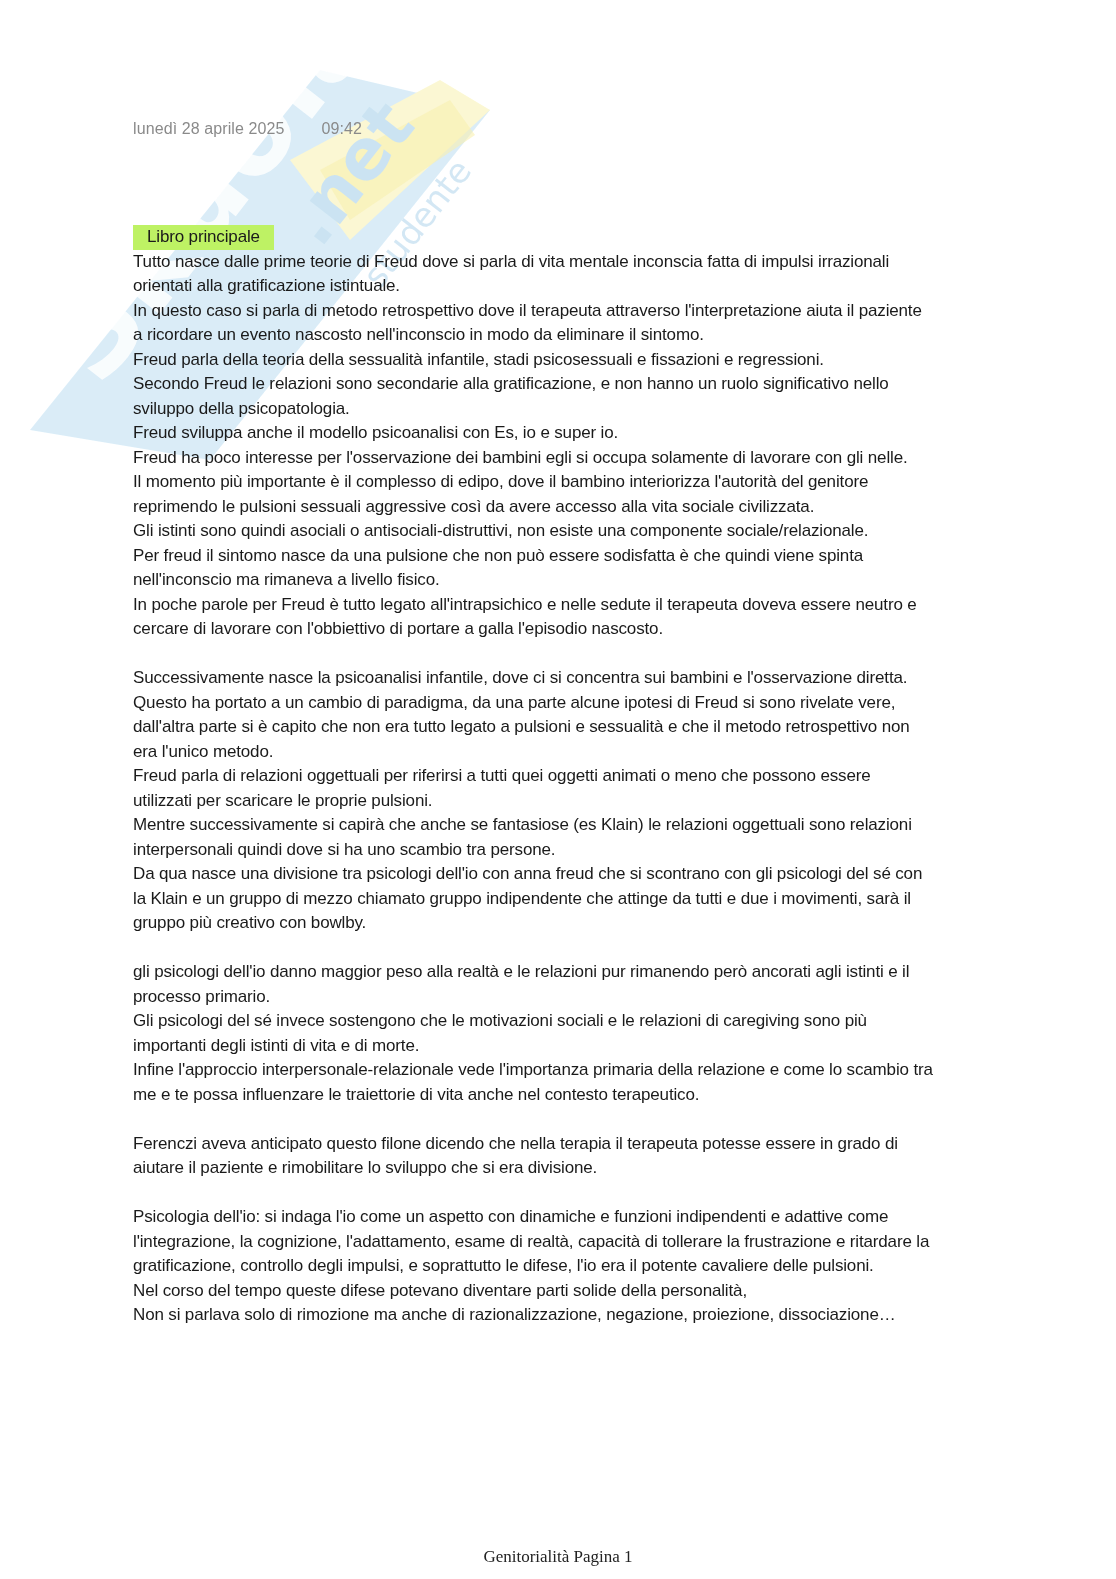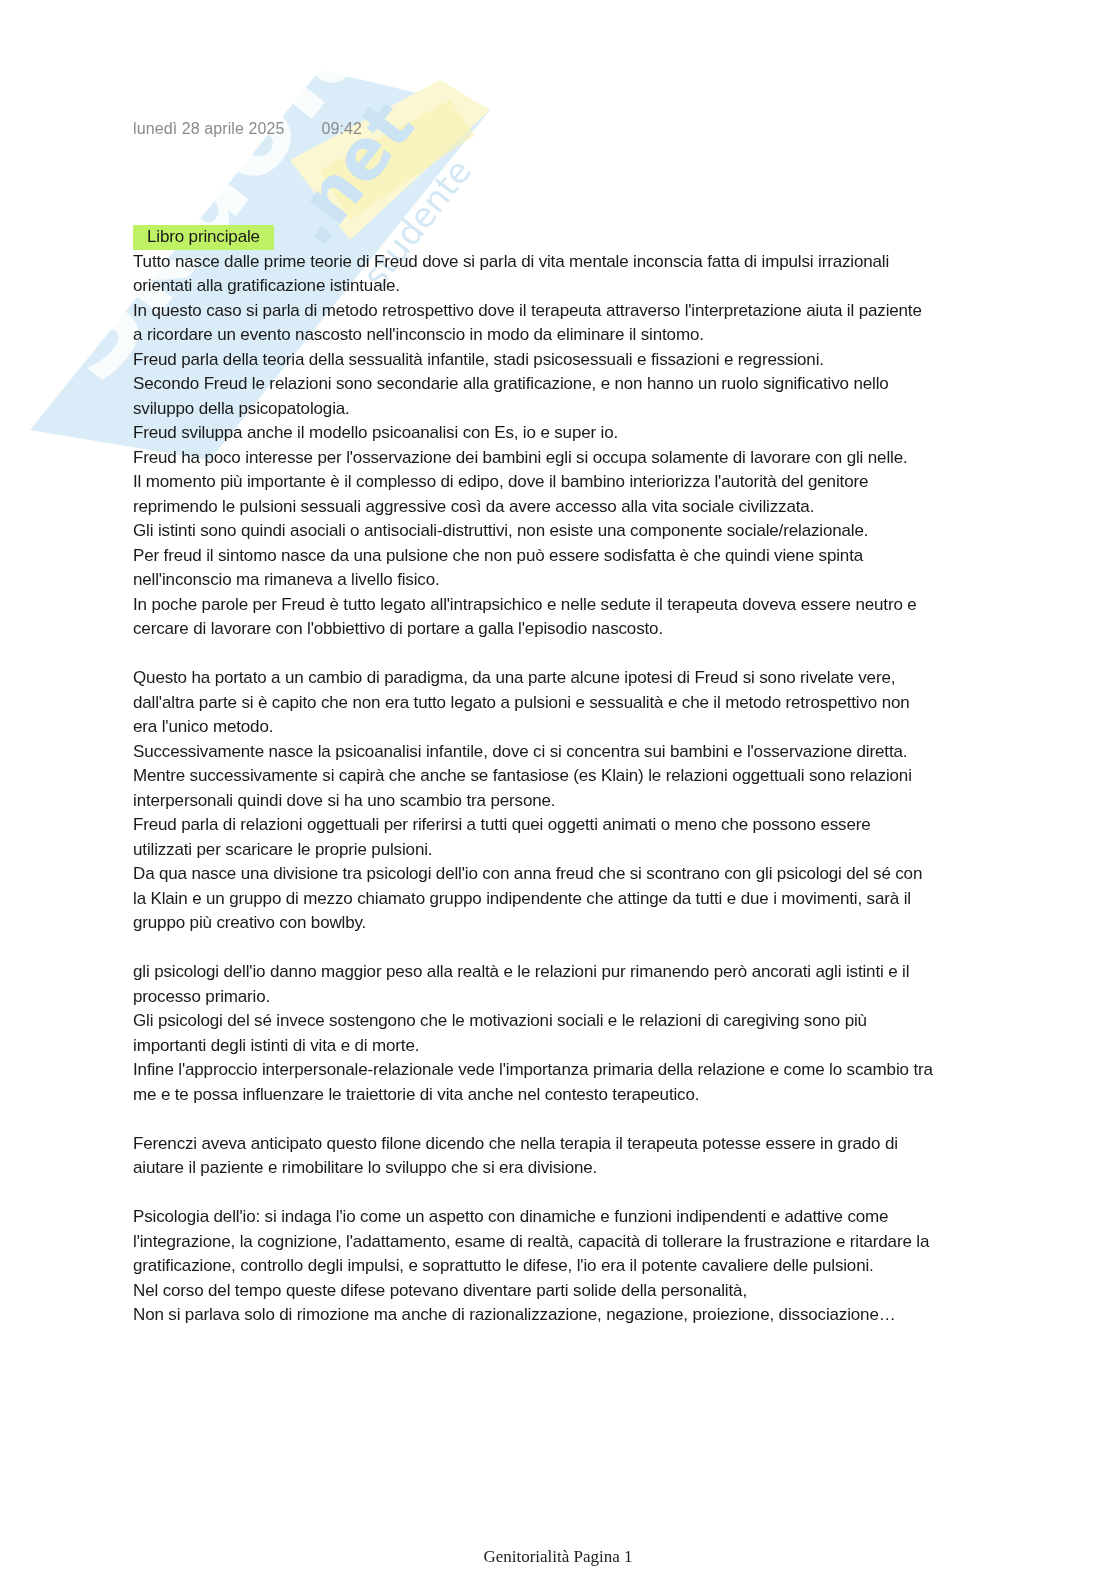--- a/index.html
+++ b/index.html
@@ -100,24 +100,24 @@
     <p>In questo caso si parla di metodo retrospettivo dove il terapeuta attraverso l'interpretazione aiuta il paziente a ricordare un evento nascosto nell'inconscio in modo da eliminare il sintomo.</p>
     <p>Freud parla della teoria della sessualità infantile, stadi psicosessuali e fissazioni e regressioni.</p>
     <p>Secondo Freud le relazioni sono secondarie alla gratificazione, e non hanno un ruolo significativo nello sviluppo della psicopatologia.</p>
     <p>Freud sviluppa anche il modello psicoanalisi con Es, io e super io.</p>
     <p>Freud ha poco interesse per l'osservazione dei bambini egli si occupa solamente di lavorare con gli nelle.</p>
     <p>Il momento più importante è il complesso di edipo, dove il bambino interiorizza l'autorità del genitore reprimendo le pulsioni sessuali aggressive così da avere accesso alla vita sociale civilizzata.</p>
     <p>Gli istinti sono quindi asociali o antisociali-distruttivi, non esiste una componente sociale/relazionale.</p>
     <p>Per freud il sintomo nasce da una pulsione che non può essere sodisfatta è che quindi viene spinta nell'inconscio ma rimaneva a livello fisico.</p>
     <p>In poche parole per Freud è tutto legato all'intrapsichico e nelle sedute il terapeuta doveva essere neutro e cercare di lavorare con l'obbiettivo di portare a galla l'episodio nascosto.</p>
     <div class="blank"></div>
+    <p>Successivamente nasce la psicoanalisi infantile, dove ci si concentra sui bambini e l'osservazione diretta.</p>
     <p>Questo ha portato a un cambio di paradigma, da una parte alcune ipotesi di Freud si sono rivelate vere, dall'altra parte si è capito che non era tutto legato a pulsioni e sessualità e che il metodo retrospettivo non era l'unico metodo.</p>
-    <p>Successivamente nasce la psicoanalisi infantile, dove ci si concentra sui bambini e l'osservazione diretta.</p>
+    <p>Freud parla di relazioni oggettuali per riferirsi a tutti quei oggetti animati o meno che possono essere utilizzati per scaricare le proprie pulsioni.</p>
     <p>Mentre successivamente si capirà che anche se fantasiose (es Klain) le relazioni oggettuali sono relazioni interpersonali quindi dove si ha uno scambio tra persone.</p>
-    <p>Freud parla di relazioni oggettuali per riferirsi a tutti quei oggetti animati o meno che possono essere utilizzati per scaricare le proprie pulsioni.</p>
     <p>Da qua nasce una divisione tra psicologi dell'io con anna freud che si scontrano con gli psicologi del sé con la Klain e un gruppo di mezzo chiamato gruppo indipendente che attinge da tutti e due i movimenti, sarà il gruppo più creativo con bowlby.</p>
     <div class="blank"></div>
     <p>gli psicologi dell'io danno maggior peso alla realtà e le relazioni pur rimanendo però ancorati agli istinti e il processo primario.</p>
     <p>Gli psicologi del sé invece sostengono che le motivazioni sociali e le relazioni di caregiving sono più importanti degli istinti di vita e di morte.</p>
     <p>Infine l'approccio interpersonale-relazionale vede l'importanza primaria della relazione e come lo scambio tra me e te possa influenzare le traiettorie di vita anche nel contesto terapeutico.</p>
     <div class="blank"></div>
     <p>Ferenczi aveva anticipato questo filone dicendo che nella terapia il terapeuta potesse essere in grado di aiutare il paziente e rimobilitare lo  sviluppo che si era divisione.</p>
     <div class="blank"></div>
     <p>Psicologia dell'io: si indaga l'io come un aspetto con dinamiche e funzioni indipendenti e adattive come l'integrazione, la cognizione, l'adattamento, esame di realtà, capacità di tollerare la frustrazione e ritardare la gratificazione, controllo degli impulsi, e soprattutto le difese, l'io era il potente cavaliere delle pulsioni.</p>
     <p>Nel corso del tempo queste difese potevano diventare parti solide della personalità,</p>

